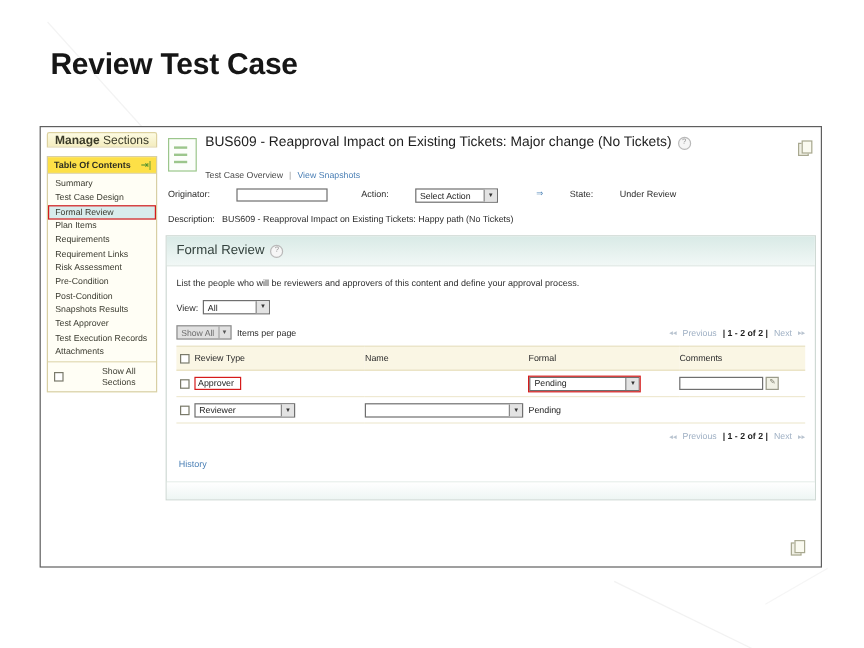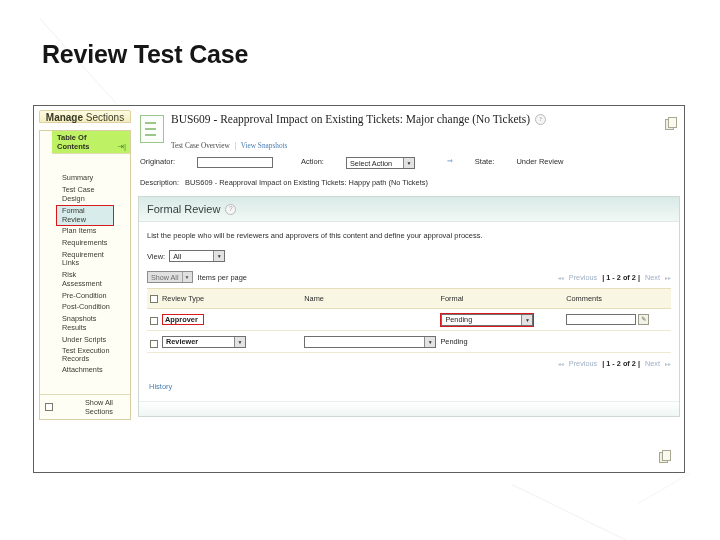--- a/index.html
+++ b/index.html
@@ -28,26 +28,25 @@
     box-sizing:border-box;
   }
   .manage-tab .thin{font-weight:normal;}
   .toc-box{
     margin-top:7px;width:92px;
     border:1px solid #d8cfa4;background:#fffef5;box-sizing:border-box;
   }
   .toc-head{
     display:flex;align-items:flex-end;justify-content:space-between;
     padding:2px 4px 2px 5px;border-bottom:1px solid #e2dab4;
-    background:#bef264;
-    margin-left:12px;
+    background:#fde047;
   }
   .toc-head-label{font-size:7.5px;font-weight:bold;color:#2f2f22;}
   .collapse-icon{font-size:8px;color:#4c8f2f;line-height:1;}
-  .toc-list{list-style:none;margin:16px;padding:3px 0 2px 0;}
+  .toc-list{list-style:none;margin:0;padding:3px 0 2px 0;}
   .toc-list li{
     font-size:7.3px;color:#3b3b30;padding:1.4px 4px 1.4px 6px;
     line-height:1.22;cursor:default;
   }
   .toc-list li.active{background:#d8ecec;position:relative;}
   .toc-list li.wrap{line-height:1.1;}
   .red-box{outline:1.5px solid #d51b1b;outline-offset:-1px;}
   .toc-foot{
     border-top:1px solid #e2dab4;padding:3px 4px 3px 5px;
     display:flex;align-items:center;gap:3px;
@@ -63,21 +62,21 @@
   .doc-icon{
     width:22px;height:26px;flex:none;margin:2px 7px 0 2px;
     border:1.6px solid #9cc68c;background:#fcfefb;position:relative;
   }
   .doc-icon:before,.doc-icon:after{
     content:"";position:absolute;left:4px;height:1.8px;background:#9cc68c;
   }
   .doc-icon:before{top:6px;width:11px;}
   .doc-icon:after{top:12px;width:11px;}
   .doc-icon i{position:absolute;left:4px;top:18px;width:11px;height:1.8px;background:#9cc68c;display:block;}
-  .doc-titles{flex:1;min-width:0;font-family:Liberation Serif, serif;}
+  .doc-titles{flex:1;min-width:0;}
   .doc-title{
     font-size:11.5px;color:#1d1d1d;white-space:nowrap;
     display:flex;align-items:center;gap:5px;
   }
   .helpq{
     width:9px;height:9px;border:1px solid #b9b9b9;border-radius:50%;
     font-size:6.5px;line-height:8px;text-align:center;color:#999;
     background:#f6f6f6;flex:none;
   }
   .doc-sub{font-size:7.3px;color:#4a4a4a;margin-top:16px;}
@@ -149,21 +148,21 @@
   table.grid th{
     background:#faf6e4;border-top:1px solid #e6dfbe;border-bottom:1px solid #e6dfbe;
     font-size:7.4px;font-weight:normal;color:#2c2c2c;text-align:left;
     padding:3px 0 3px 0;height:13px;
   }
   table.grid td{
     border-bottom:1px solid #efe9d2;padding:3px 0;height:15px;
     font-size:7.4px;color:#1d1d1d;vertical-align:middle;
   }
   .thflex{display:flex;align-items:center;gap:4px;padding-left:3px;}
-  .cellpad{padding-left:3px;display:flex;align-items:flex-end;gap:4px;font-weight:bold;}
+  .cellpad{padding-left:3px;display:flex;align-items:center;gap:4px;}
   .plaintext-box{
     font-size:7.4px;color:#1d1d1d;padding:1px 6px 1px 3px;display:inline-block;
   }
   .comment-wrap{display:flex;align-items:center;gap:2px;}
   .comment-input{
     width:70px;height:11px;border:1.2px solid #6f6f6f;background:#fff;
     box-sizing:border-box;position:relative;
   }
   .pencil{
     width:9px;height:9px;border:1px solid #9a9a8a;background:#f2f2e6;
@@ -207,21 +206,21 @@
         <li>Summary</li>
         <li>Test Case Design</li>
         <li class="active red-box">Formal Review</li>
         <li>Plan Items</li>
         <li>Requirements</li>
         <li>Requirement Links</li>
         <li>Risk Assessment</li>
         <li>Pre-Condition</li>
         <li>Post-Condition</li>
         <li>Snapshots Results</li>
-        <li>Under Scripts</li>
+        <li>Test Approver</li>
         <li class="wrap">Test Execution Records</li>
         <li>Attachments</li>
       </ul>
 
       <div class="toc-foot">
         <span class="cb"></span>
         <span class="toc-foot-label">Show All Sections</span>
       </div>
     </div>
   </div>

